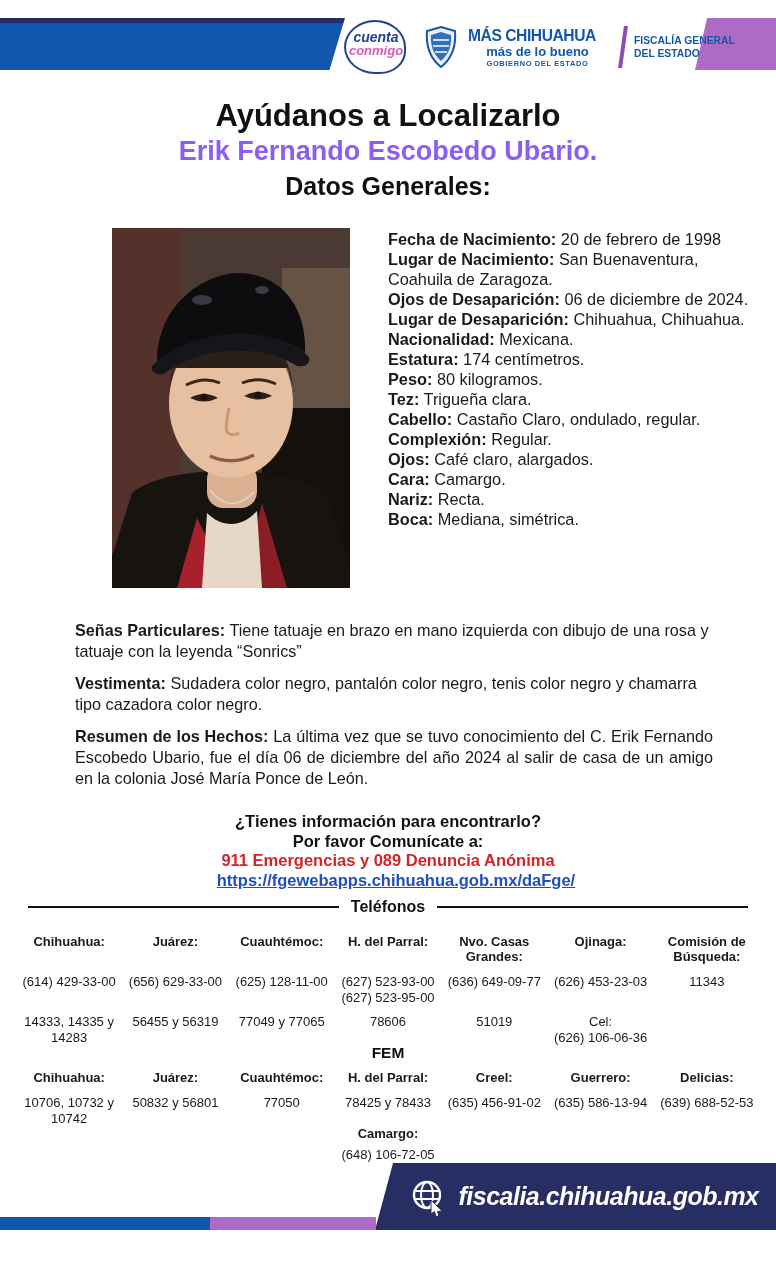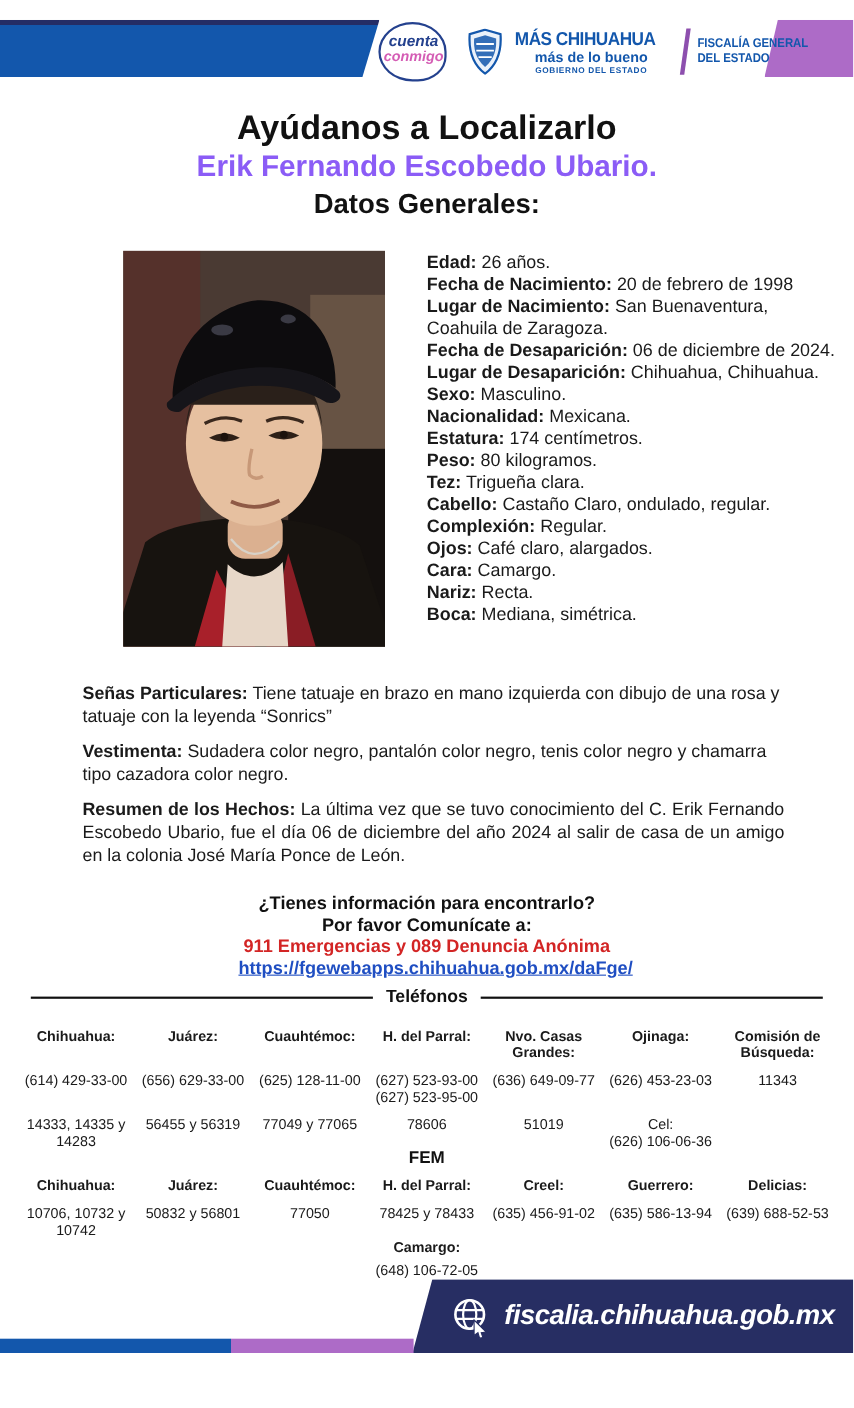--- a/index.html
+++ b/index.html
@@ -154,26 +154,24 @@
       <path d="M130 155 q16 -7 34 1" stroke="#3a281d" stroke-width="3" fill="none"></path>
 
       <path d="M117 180 q-4 18 -2 24 q5 5 12 1" stroke="#c79878" stroke-width="3" fill="none"></path>
       <path d="M98 228 q22 10 44 -1" stroke="#8f5a46" stroke-width="3.5" fill="none"></path>
 
       <path d="M98 262 q20 26 44 2" stroke="#d8d2c8" stroke-width="2" fill="none"></path>
     </svg>
   </div>
 
   <div class="fields">
-      <div class="field"><b>Edad:</b> <span>26 años.</span></div>
       <div class="field"><b>Fecha de Nacimiento:</b> <span>20 de febrero de 1998</span></div>
       <div class="field"><b>Lugar de Nacimiento:</b> <span>San Buenaventura, Coahuila de Zaragoza.</span></div>
-      <div class="field"><b>Fecha de Desaparición:</b> <span>06 de diciembre de 2024.</span></div>
+      <div class="field"><b>Ojos de Desaparición:</b> <span>06 de diciembre de 2024.</span></div>
       <div class="field"><b>Lugar de Desaparición:</b> <span>Chihuahua, Chihuahua.</span></div>
-      <div class="field"><b>Sexo:</b> <span>Masculino.</span></div>
       <div class="field"><b>Nacionalidad:</b> <span>Mexicana.</span></div>
       <div class="field"><b>Estatura:</b> <span>174 centímetros.</span></div>
       <div class="field"><b>Peso:</b> <span>80 kilogramos.</span></div>
       <div class="field"><b>Tez:</b> <span>Trigueña clara.</span></div>
       <div class="field"><b>Cabello:</b> <span>Castaño Claro, ondulado, regular.</span></div>
       <div class="field"><b>Complexión:</b> <span>Regular.</span></div>
       <div class="field"><b>Ojos:</b> <span>Café claro, alargados.</span></div>
       <div class="field"><b>Cara:</b> <span>Camargo.</span></div>
       <div class="field"><b>Nariz:</b> <span>Recta.</span></div>
       <div class="field"><b>Boca:</b> <span>Mediana, simétrica.</span></div>

